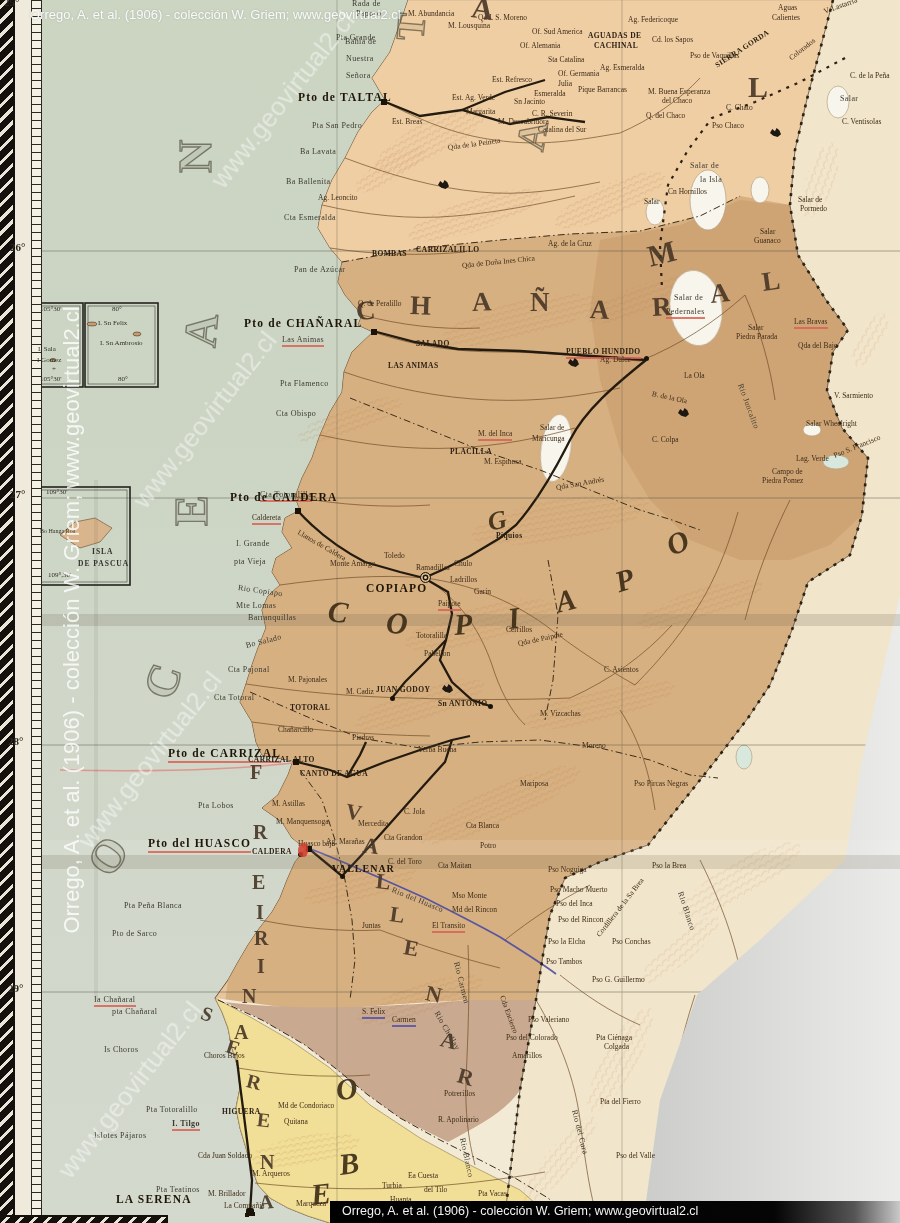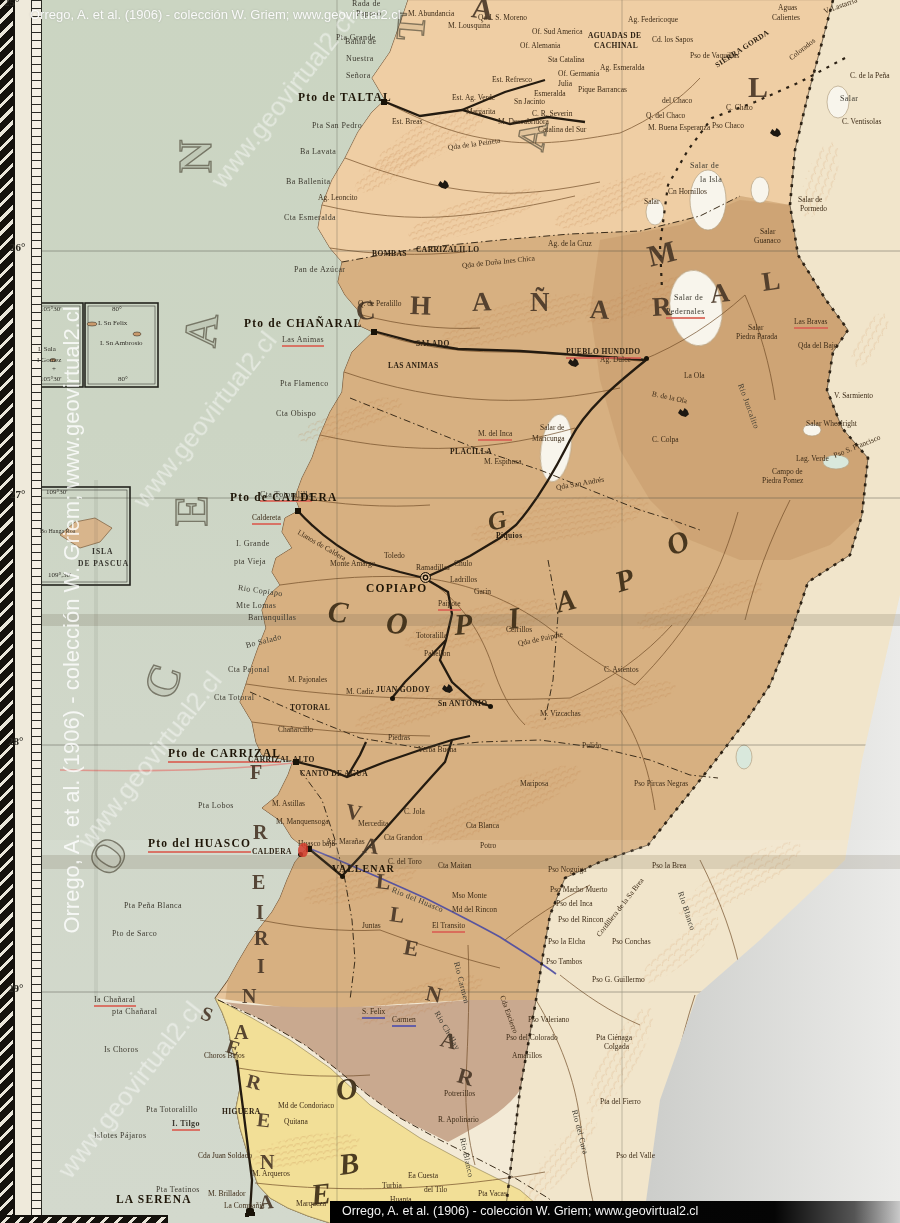--- a/index.html
+++ b/index.html
@@ -329,21 +329,21 @@
       <span class="tx t" style="left: 392px; top: 118px;">Est. Breas</span>
       <span class="tx t" style="left: 492px; top: 76px;">Est. Refresco</span>
       <span class="tx t" style="left: 452px; top: 94px;">Est. Ag. Verde</span>
       <span class="tx t" style="left: 514px; top: 98px;">Sn Jacinto</span>
       <span class="tx t" style="left: 534px; top: 90px;">Esmeralda</span>
       <span class="tx t" style="left: 466px; top: 108px;">Margarita</span>
       <span class="tx t" style="left: 498px; top: 118px;">M. Descubridora</span>
       <span class="tx t" style="left: 532px; top: 110px;">C. R. Severin</span>
       <span class="tx t" style="left: 538px; top: 126px;">Catalina del Sur</span>
       <span class="tx t" style="left: 448px; top: 144px; transform: rotate(-8deg);">Qda de la Peineta</span>
-      <span class="tx t" style="left: 648px; top: 88px; margin-top: 36px;">M. Buena Esperanza</span>
+      <span class="tx t" style="left: 648px; top: 88px;">M. Buena Esperanza</span>
       <span class="tx t" style="left: 662px; top: 97px;">del Chaco</span>
       <span class="tx t" style="left: 646px; top: 112px;">Q. del Chaco</span>
       <span class="tx t" style="left: 726px; top: 104px;">C. Ch­ato</span>
       <span class="tx t" style="left: 712px; top: 122px;">Pso Chaco</span>
       <span class="tx st" style="left: 716px; top: 62px; transform: rotate(-33deg);">SIERRA GORDA</span>
       <span class="tx t" style="left: 778px; top: 4px;">Aguas</span>
       <span class="tx t" style="left: 772px; top: 14px;">Calientes</span>
       <span class="tx t" style="left: 824px; top: 8px; transform: rotate(-20deg);">V. Lastarria</span>
       <span class="tx t" style="left: 790px; top: 55px; transform: rotate(-38deg);">Colorados</span>
       <span class="tx t" style="left: 850px; top: 72px;">C. de la Peña</span>
@@ -418,24 +418,24 @@
       <span class="tx st" style="left: 290px; top: 704px;">TOTORAL</span>
       <span class="tx t" style="left: 346px; top: 688px;">M. Cadiz</span>
       <span class="tx st" style="left: 376px; top: 686px;">JUAN GODOY</span>
       <span class="tx st" style="left: 438px; top: 700px;">Sn ANTONIO</span>
       <span class="tx t" style="left: 416px; top: 632px;">Totoralilla</span>
       <span class="tx t" style="left: 424px; top: 650px;">Pabellon</span>
       <span class="tx t" style="left: 506px; top: 626px;">Cerrillos</span>
       <span class="tx t" style="left: 518px; top: 640px; transform: rotate(-12deg);">Qda de Paipote</span>
       <span class="tx t" style="left: 604px; top: 666px;">C. Asientos</span>
       <span class="tx t" style="left: 540px; top: 710px;">M. Vizcachas</span>
-      <span class="tx t" style="left: 582px; top: 742px;">Pulido</span>
+      <span class="tx t" style="left: 582px; top: 742px;">Moreno</span>
       <span class="tx t" style="left: 520px; top: 780px;">Mariposa</span>
       <span class="tx t" style="left: 418px; top: 746px;">Yerba Buena</span>
-      <span class="tx t" style="left: 352px; top: 734px; margin-left: 36px;">Piedras</span>
+      <span class="tx t" style="left: 352px; top: 734px;">Piedras</span>
       <span class="tx t" style="left: 278px; top: 726px;">Chañarcillo</span>
       <span class="tx t" style="left: 634px; top: 780px;">Pso Pircas Negras</span>
       <span class="tx p ur" style="left: 168px; top: 748px;">Pto de CARRIZAL</span>
       <span class="tx st" style="left: 248px; top: 756px;">CARRIZAL ALTO</span>
       <span class="tx st" style="left: 300px; top: 770px;">CANTO DE AGUA</span>
       <span class="tx t" style="left: 272px; top: 800px;">M. Astillas</span>
       <span class="tx t" style="left: 276px; top: 818px;">M. Manquensoga</span>
       <span class="tx co" style="left: 198px; top: 802px;">Pta Lobos</span>
       <span class="tx t" style="left: 358px; top: 820px;">Mercedita</span>
       <span class="tx t" style="left: 326px; top: 838px;">Ag. Marañas</span>

